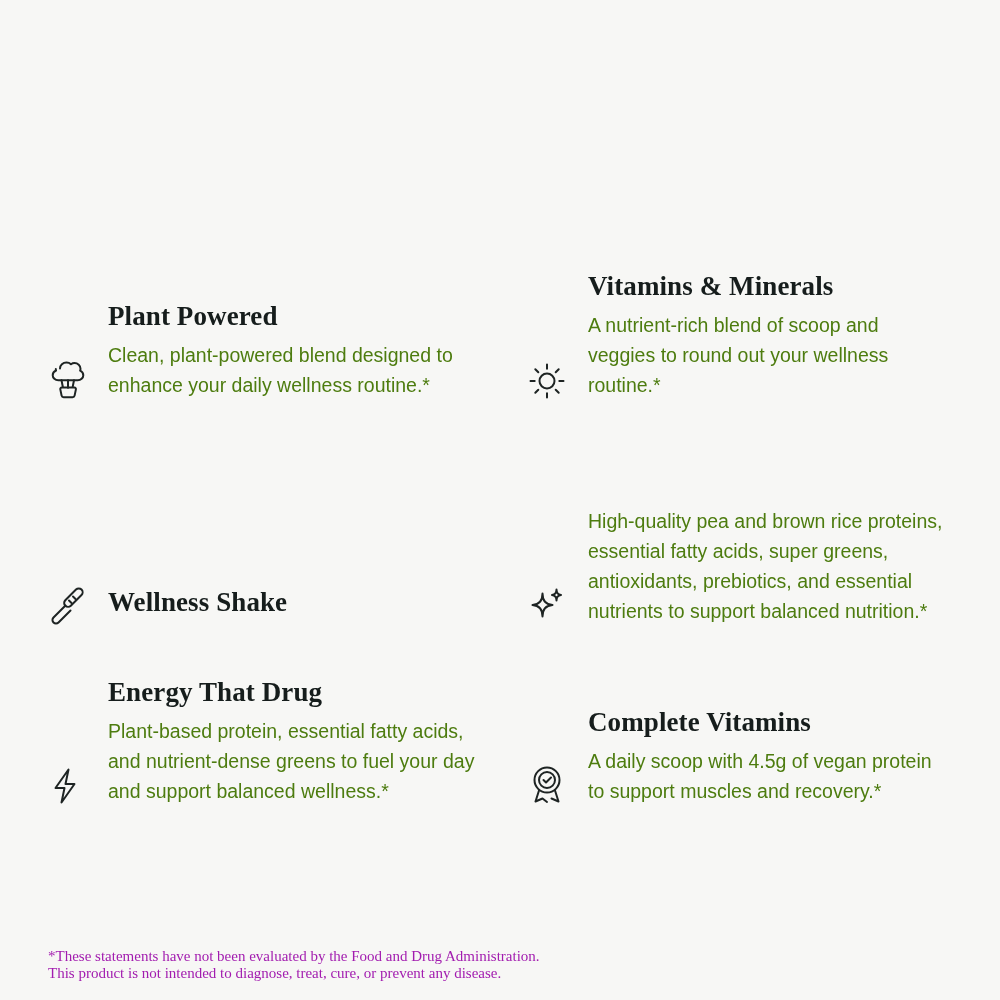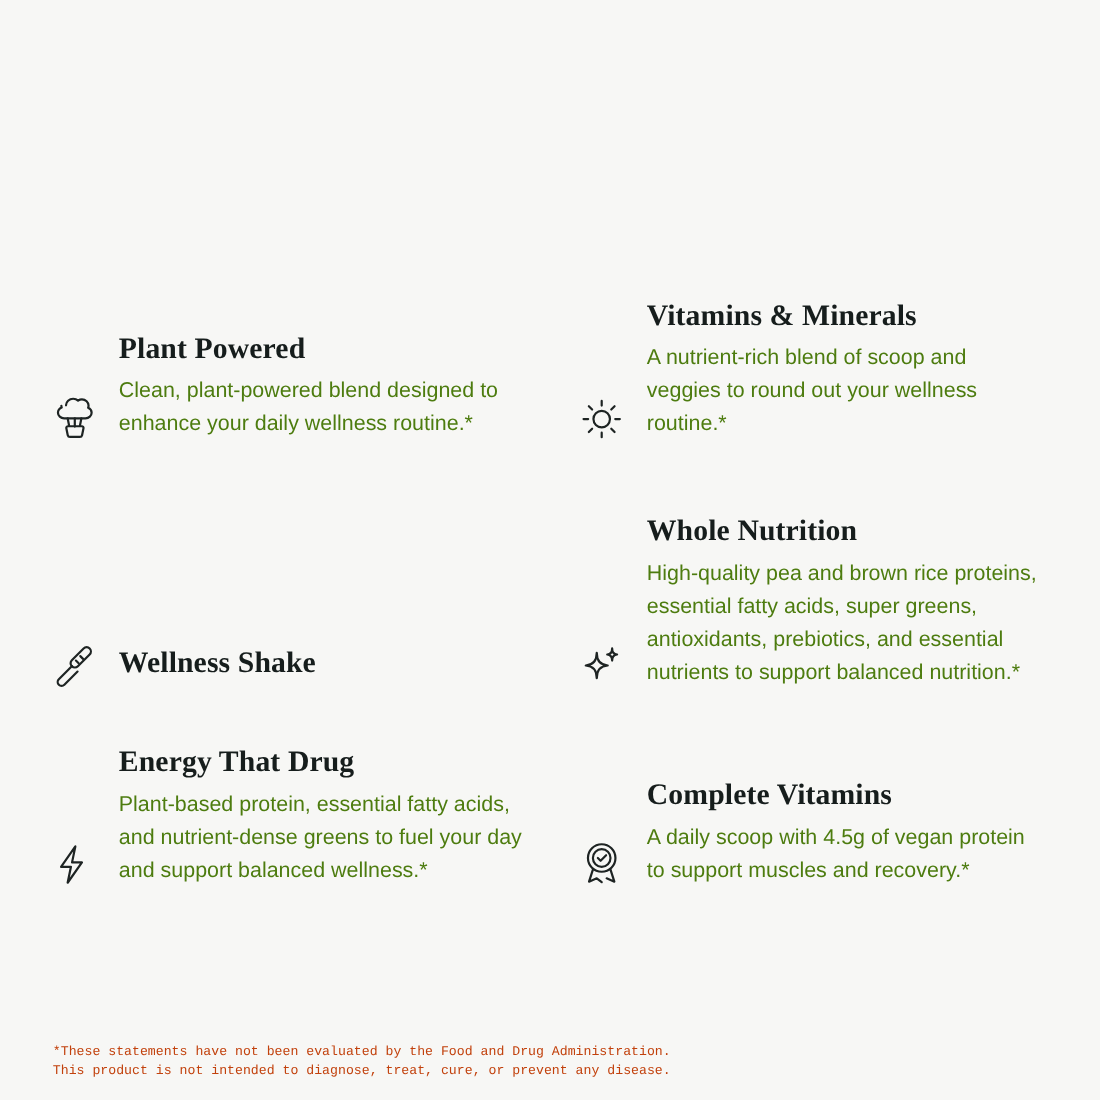--- a/index.html
+++ b/index.html
@@ -74,24 +74,24 @@
     max-width: 380px;
     font-weight: 400;
   }
   .col-right .feature-desc {
     max-width: 380px;
   }
   .disclaimer {
     position: absolute;
     left: 48px;
     bottom: 18px;
-    font-family: Liberation Mono, monospace;
-    font-size: 12px;
+    font-family: Liberation Serif, serif;
+    font-size: 15px;
     line-height: 17px;
-    color: #c2410c;
+    color: #a21caf;
     width: 600px;
   }
   .disclaimer div {
     white-space: nowrap;
   }
 </style>
 </head>
 <body>
 
 <div class="page">
@@ -140,21 +140,20 @@
     </div>
 
     <div class="feature row-1 col-right">
       <div class="icon-wrap">
         <svg width="38" height="40" viewBox="0 0 38 40" fill="none" stroke="#1e2423" stroke-width="2" stroke-linecap="round" stroke-linejoin="round">
           <path d="M14.5 7.5c0 7.5 3 11 10 11.5-7 .5-10 4-10 11.5 0-7.5-3-11-10-11.5 7-.5 10-4 10-11.5z"></path>
           <path d="M28.5 3.5c0 3.6 1.3 5.2 4.5 5.5-3.2.3-4.5 1.9-4.5 5.5 0-3.6-1.3-5.2-4.5-5.5 3.2-.3 4.5-1.9 4.5-5.5z"></path>
         </svg>
       </div>
       <div class="feature-body">
-        <h3 class="feature-title">Whole Nutrition</h3>
         <p class="feature-desc">High-quality pea and brown rice proteins, essential fatty acids, super greens, antioxidants, prebiotics, and essential nutrients to support balanced nutrition.*</p>
       </div>
     </div>
 
     <div class="feature row-2">
       <div class="icon-wrap">
         <svg width="34" height="40" viewBox="0 0 34 40" fill="none" stroke="#1e2423" stroke-width="2" stroke-linecap="round" stroke-linejoin="round">
           <path d="M20.5 3.5L7.5 22h9l-3 14.5L26.5 18h-9l3-14.5z"></path>
         </svg>
       </div>

